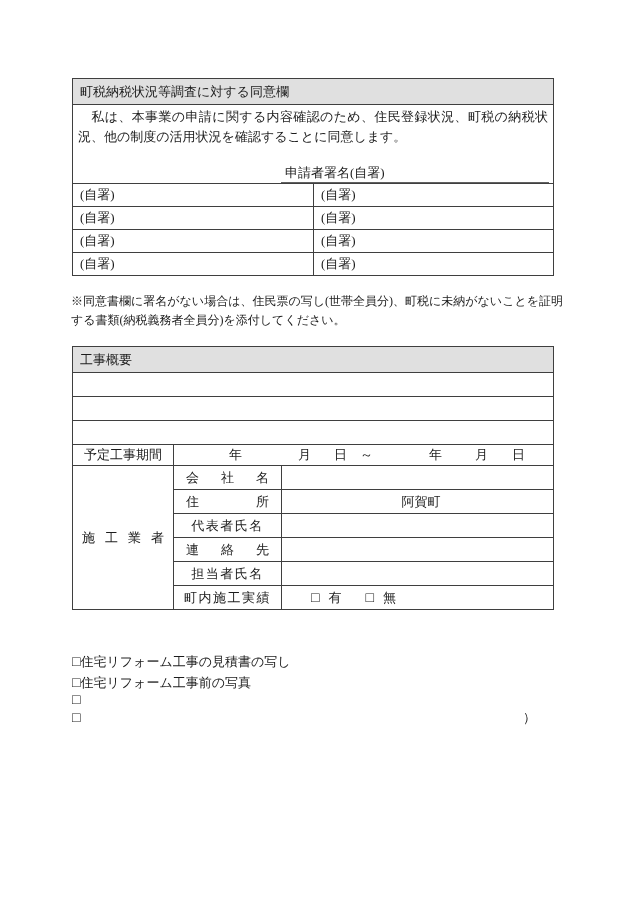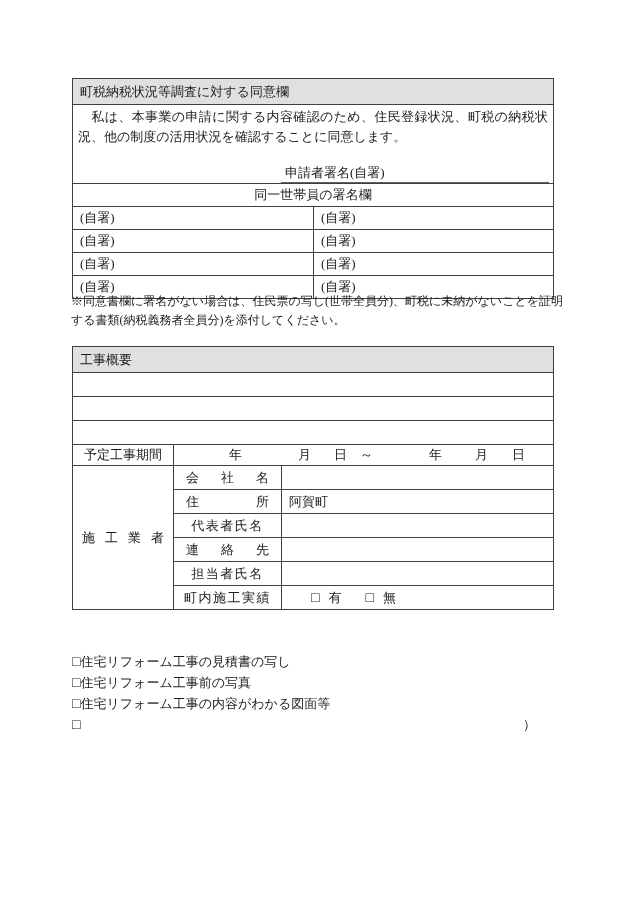--- a/index.html
+++ b/index.html
@@ -29,21 +29,21 @@
   .empty-cell { height:23px; }
   .plabel { text-align:center; height:20px; }
   .pval { position:relative; }
   .tk { position:absolute; top:50%; transform:translateY(-50%); }
   .tk0{left:55px} .tk1{left:124px} .tk2{left:160px} .tk3{left:186px}
   .tk4{left:255px} .tk5{left:301px} .tk6{left:338px}
   .contractor { text-align:justify; text-align-last:justify; padding:0 9px;font-family:Liberation Serif, serif; }
   .lbl { height:23px; }
   .jus { text-align:justify; text-align-last:justify; padding:0 12px; }
   .cen { text-align:center; letter-spacing:1.5px; }
-  .val { padding-left:7px; }
+  .val { padding-left:7px;text-align:center; }
   .expflex { display:flex; align-items:center; padding-left:29px; }
   .cb { font-size:14px; line-height:1; }
   .expflex .cb { margin-right:9px; }
   .expflex .cb.second { margin-left:24px; }
 
   
   .note {
     position:absolute; left:71px; top:292px; width:492px; margin:0;
     font-size:12px; line-height:19px; text-align:justify;
   }
@@ -67,23 +67,20 @@
         <tr>
       <td class="hdr" colspan="2">町税納税状況等調査に対する同意欄</td>
     </tr>
     <tr>
       <td class="body-cell" colspan="2">
         <p class="consent-text">　私は、本事業の申請に関する内容確認のため、住民登録状況、町税の納税状況、他の制度の活用状況を確認することに同意します。</p>
         <div class="sigline">
           <span>申請者署名(自署)</span>
         </div>
       </td>
-    </tr>
-    <tr>
-      <td class="hh" colspan="2">同一世帯員の署名欄</td>
     </tr>
     <tr>
       <td class="sig">(自署)</td>
       <td class="sig">(自署)</td>
     </tr>
     <tr>
       <td class="sig">(自署)</td>
       <td class="sig">(自署)</td>
     </tr>
     <tr>
@@ -169,21 +166,20 @@
     <div class="aitem">
       <span class="cb">□</span>
       <span>住宅リフォーム工事の見積書の写し</span>
     </div>
     <div class="aitem">
       <span class="cb">□</span>
       <span>住宅リフォーム工事前の写真</span>
     </div>
     <div class="aitem">
       <span class="cb">□</span>
-      <span>住宅リフォーム工事の内容がわかる図面等</span>
     </div>
     <div class="aitem">
       <span class="cb">□</span>
       <span class="spacer"></span>
       <span class="close-paren">）</span>
     </div>
   </div>
 
 </div>
 

